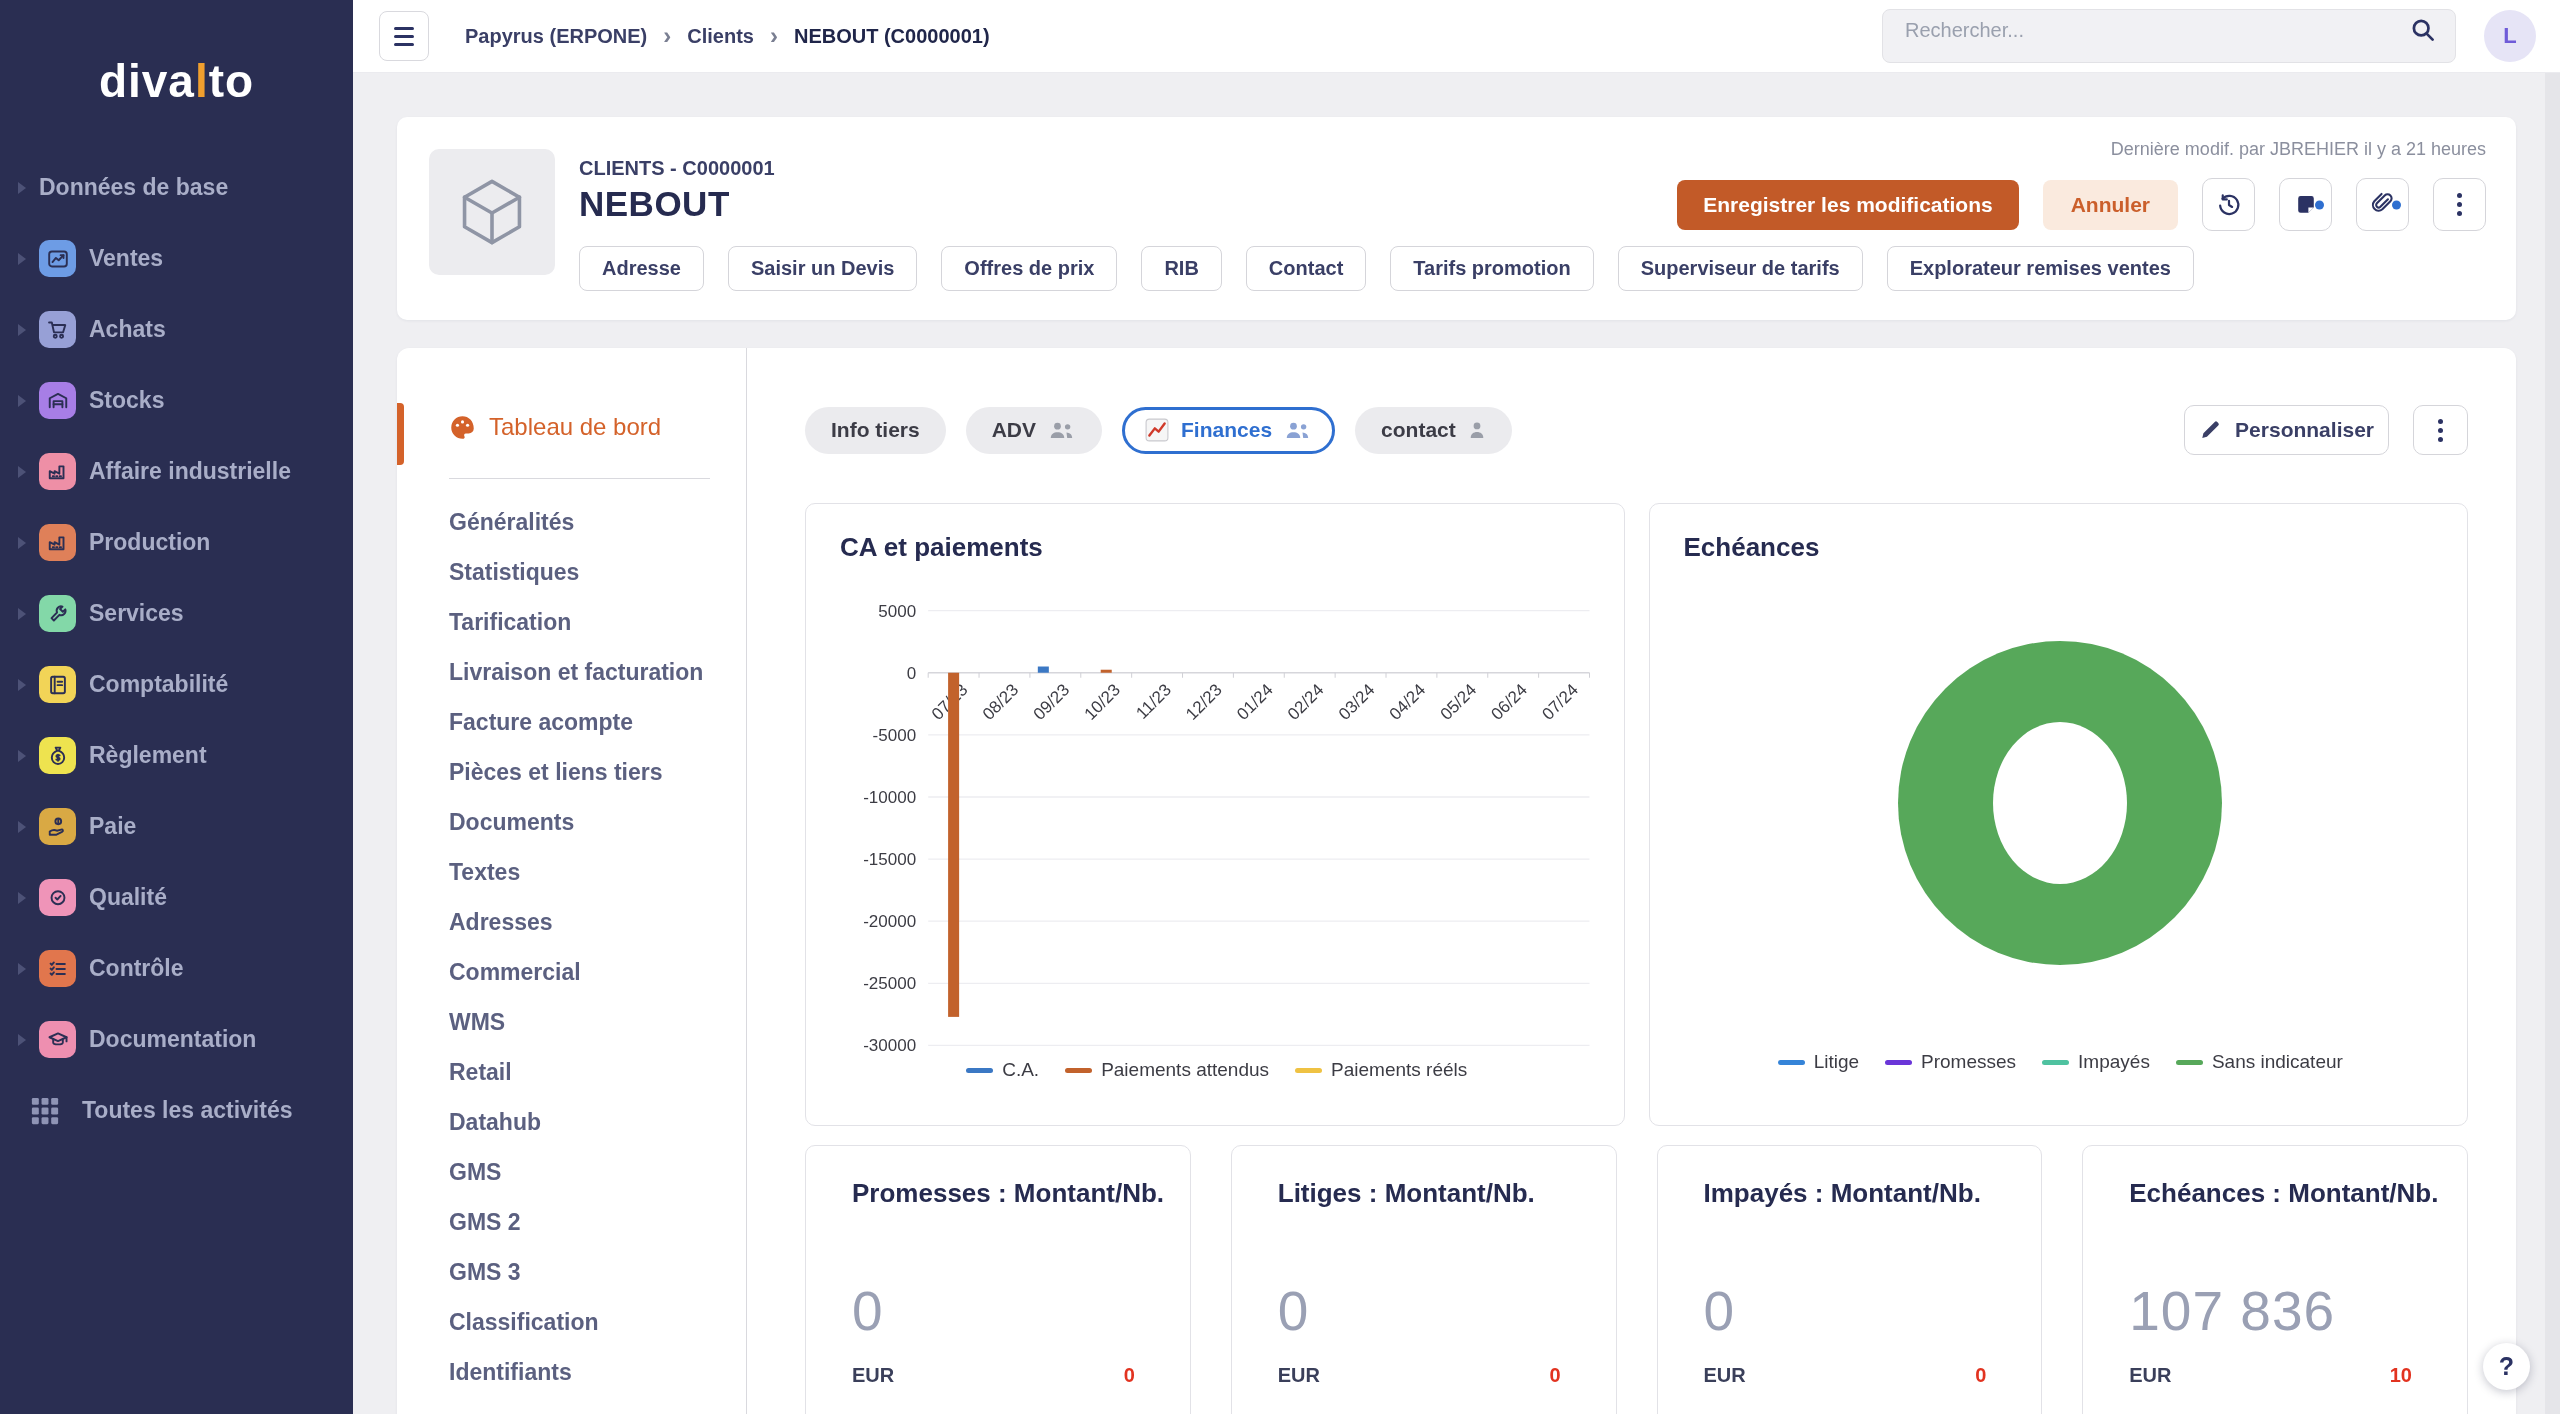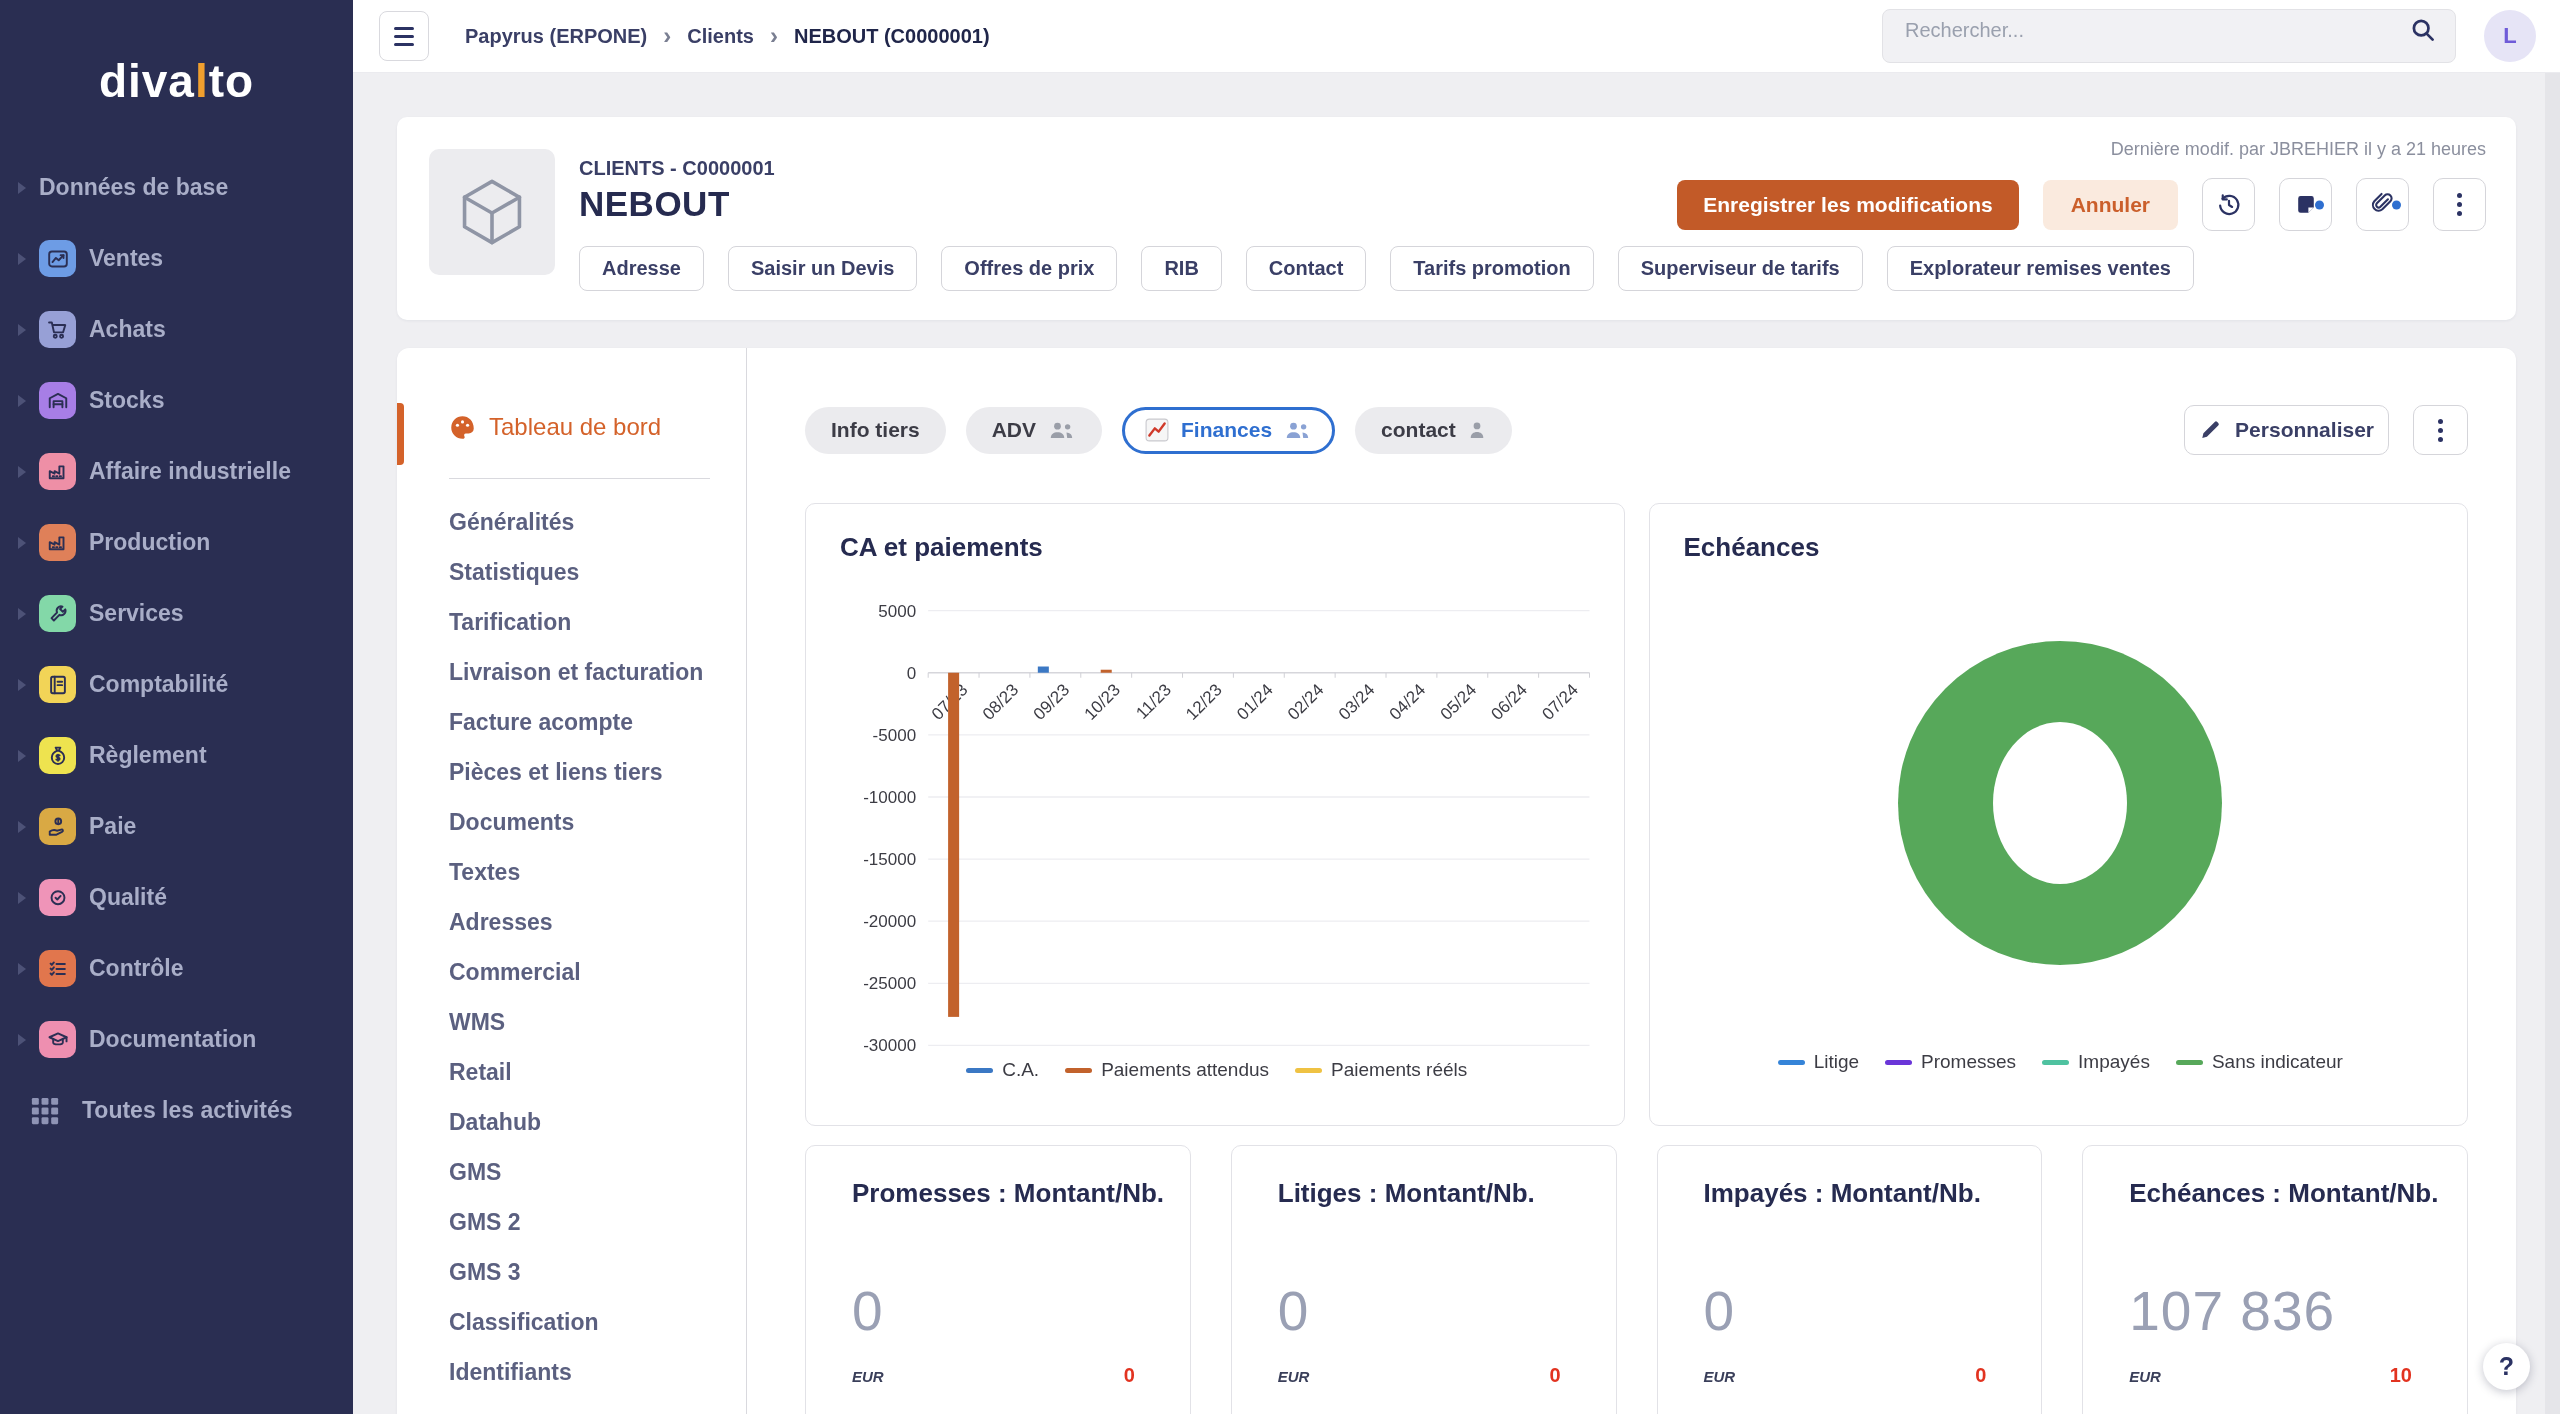--- a/index.html
+++ b/index.html
@@ -76,21 +76,21 @@
   .legend-item{display:flex;align-items:center;gap:9px;font-size:19px;color:#3c3c44;}
   .legend-dash{width:27px;height:5px;border-radius:3px;}
   .donut-wrap{height:480px;display:flex;align-items:center;justify-content:center;}
   .donut{width:324px;height:324px;border-radius:50%;position:relative;}
   .donut-hole{position:absolute;left:50%;top:50%;transform:translate(-50%,-50%);width:134px;height:162px;border-radius:50%;background:#fff;}
   .kpi-row{display:flex;gap:40px;margin-top:19px;}
   .kpi-card{flex:1;height:280px;background:#fff;border:1.5px solid #e2e2e7;border-radius:10px;padding:32px 0 0 46px;position:relative;min-width:0;}
   .kpi-title{font-size:26px;font-weight:700;color:#262b50;}
   .kpi-value{font-size:55px;font-weight:400;color:#9aa0b4;margin-top:70px;letter-spacing:1px;}
   .kpi-foot{position:absolute;left:46px;right:55px;top:218px;display:flex;justify-content:space-between;align-items:baseline;}
-  .kpi-cur{font-size:15px;font-weight:600;color:#3a3f5a;font-style:italic;}
+  .kpi-cur{font-size:20px;font-weight:600;color:#3a3f5a;}
   .kpi-count{font-size:20px;font-weight:700;color:#e23320;}
   .help-btn{position:absolute;right:30px;bottom:24px;width:47px;height:47px;border-radius:50%;background:#fff;border:none;box-shadow:0 2px 10px rgba(25,28,60,.25);font-size:25px;font-weight:700;color:#2b3263;cursor:pointer;font-family:inherit;z-index:5;}
   .page-scrollbar{position:absolute;right:0;top:73px;bottom:0;width:15px;background:#e5e5e9;cursor:pointer;}
 </style>
 </head>
 <body>
 
 <div class="app">
 
   <aside class="sidebar">

